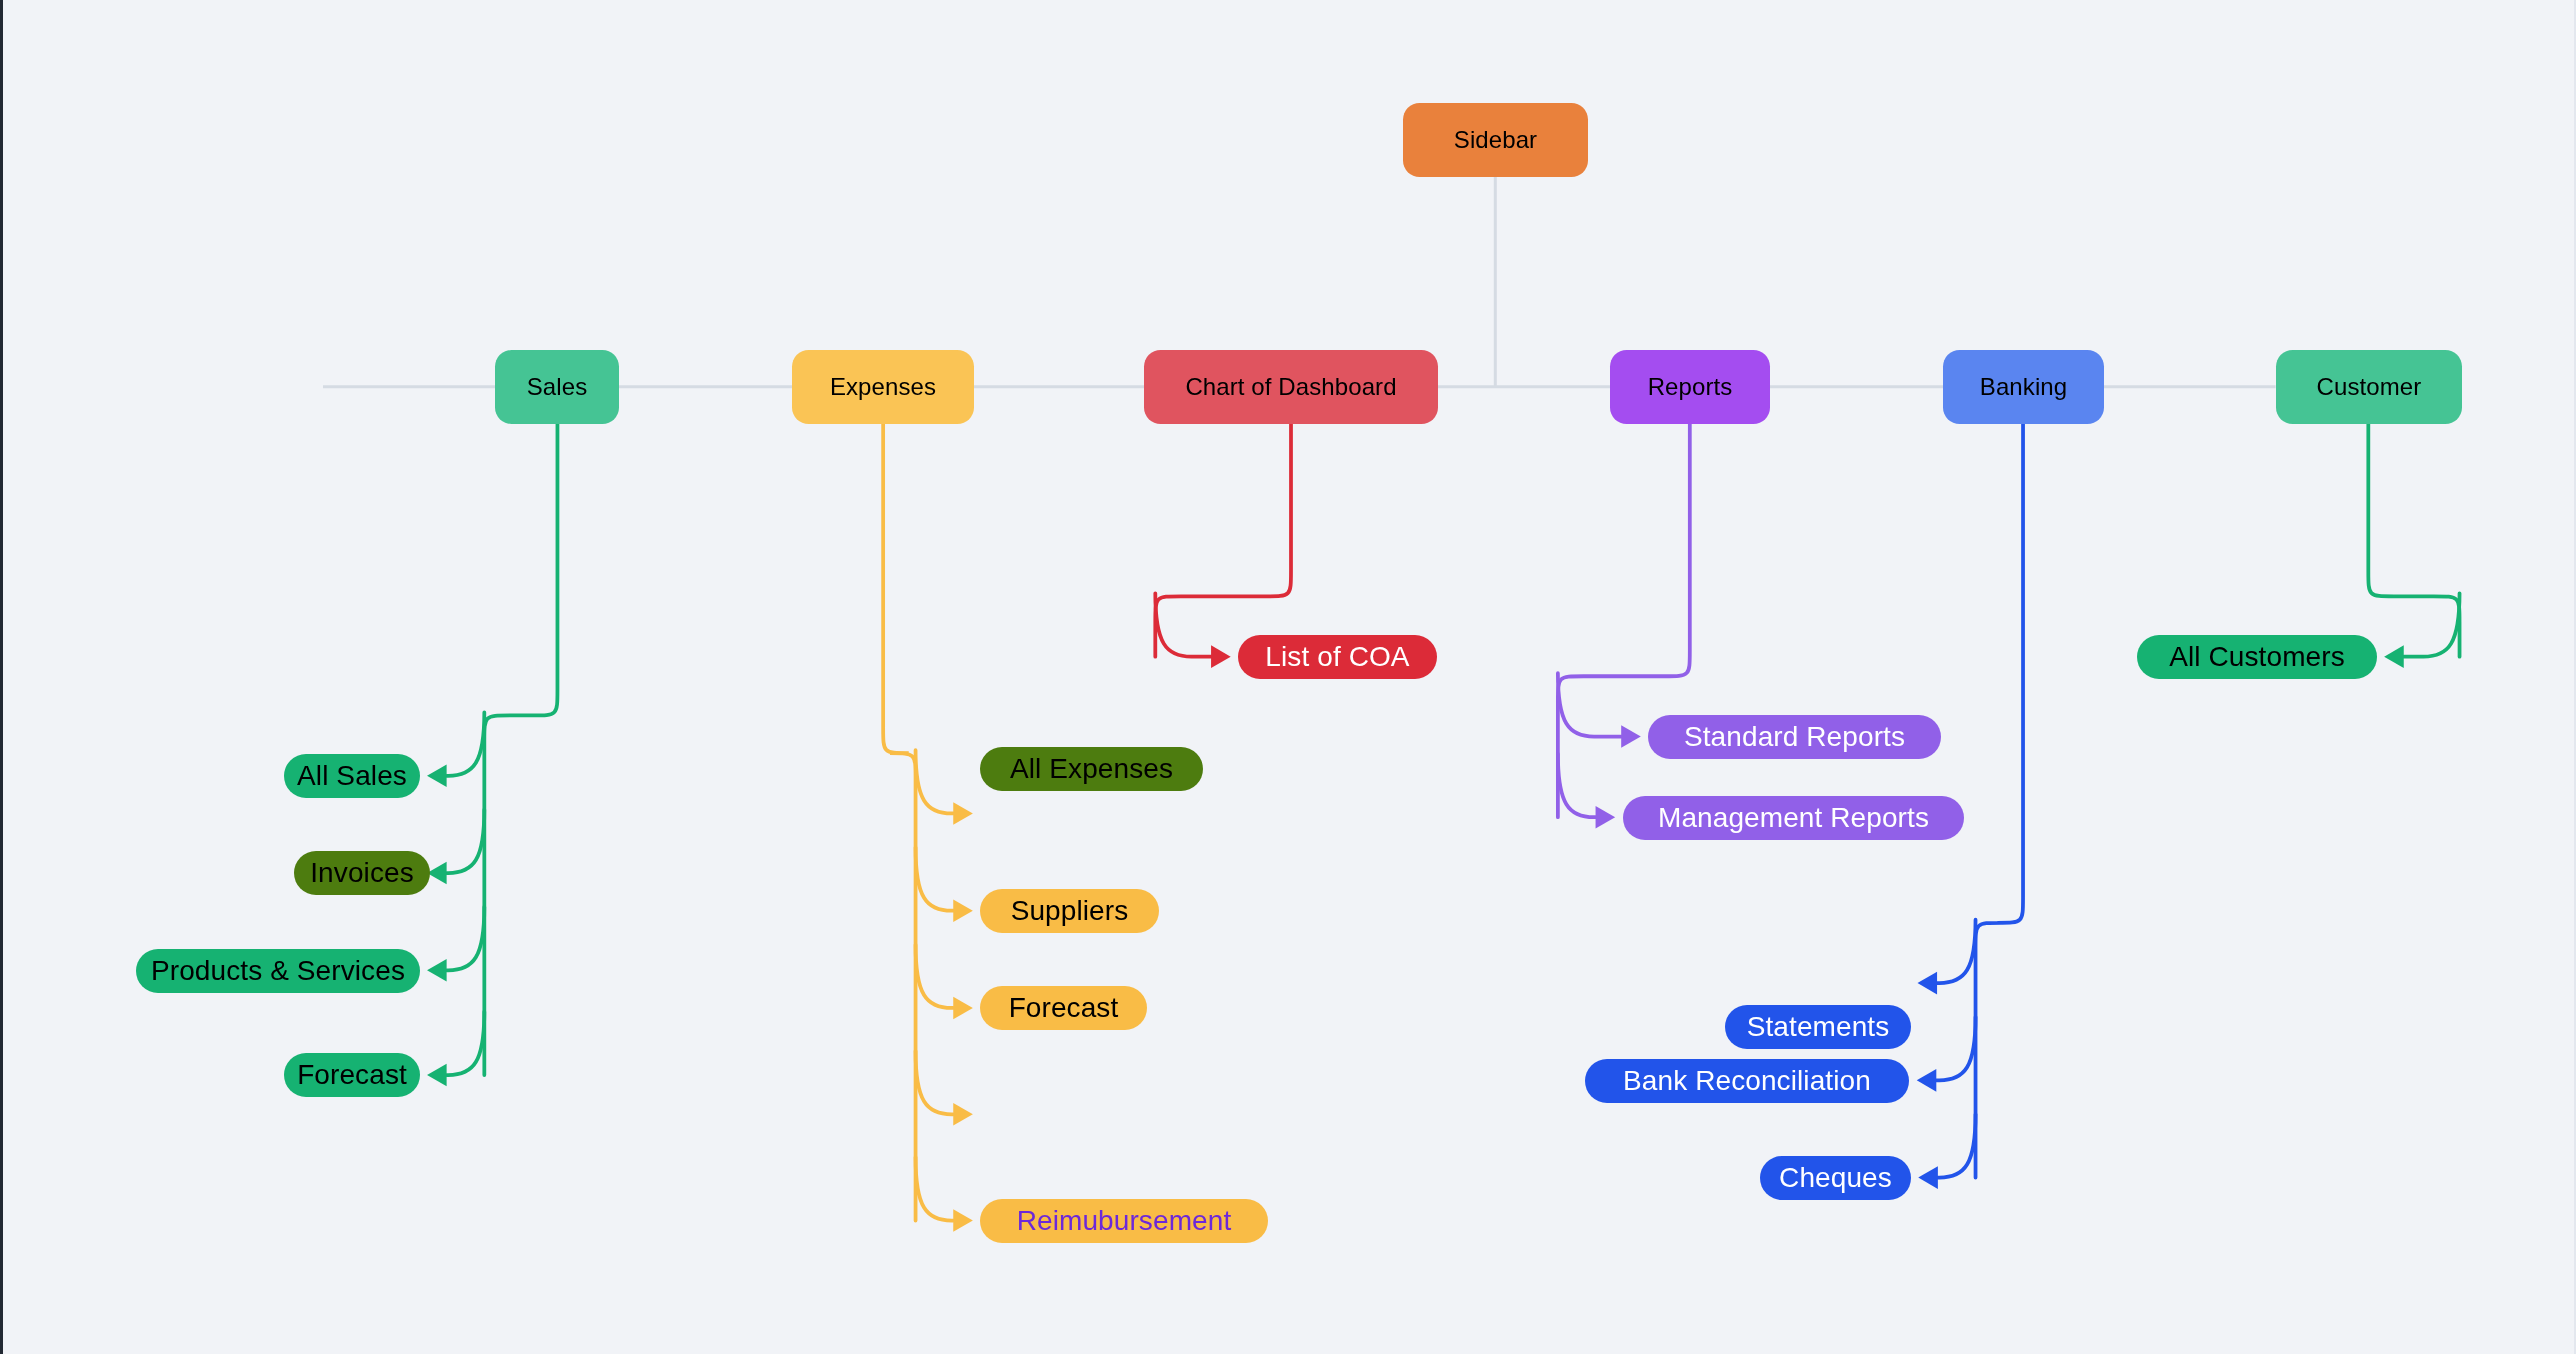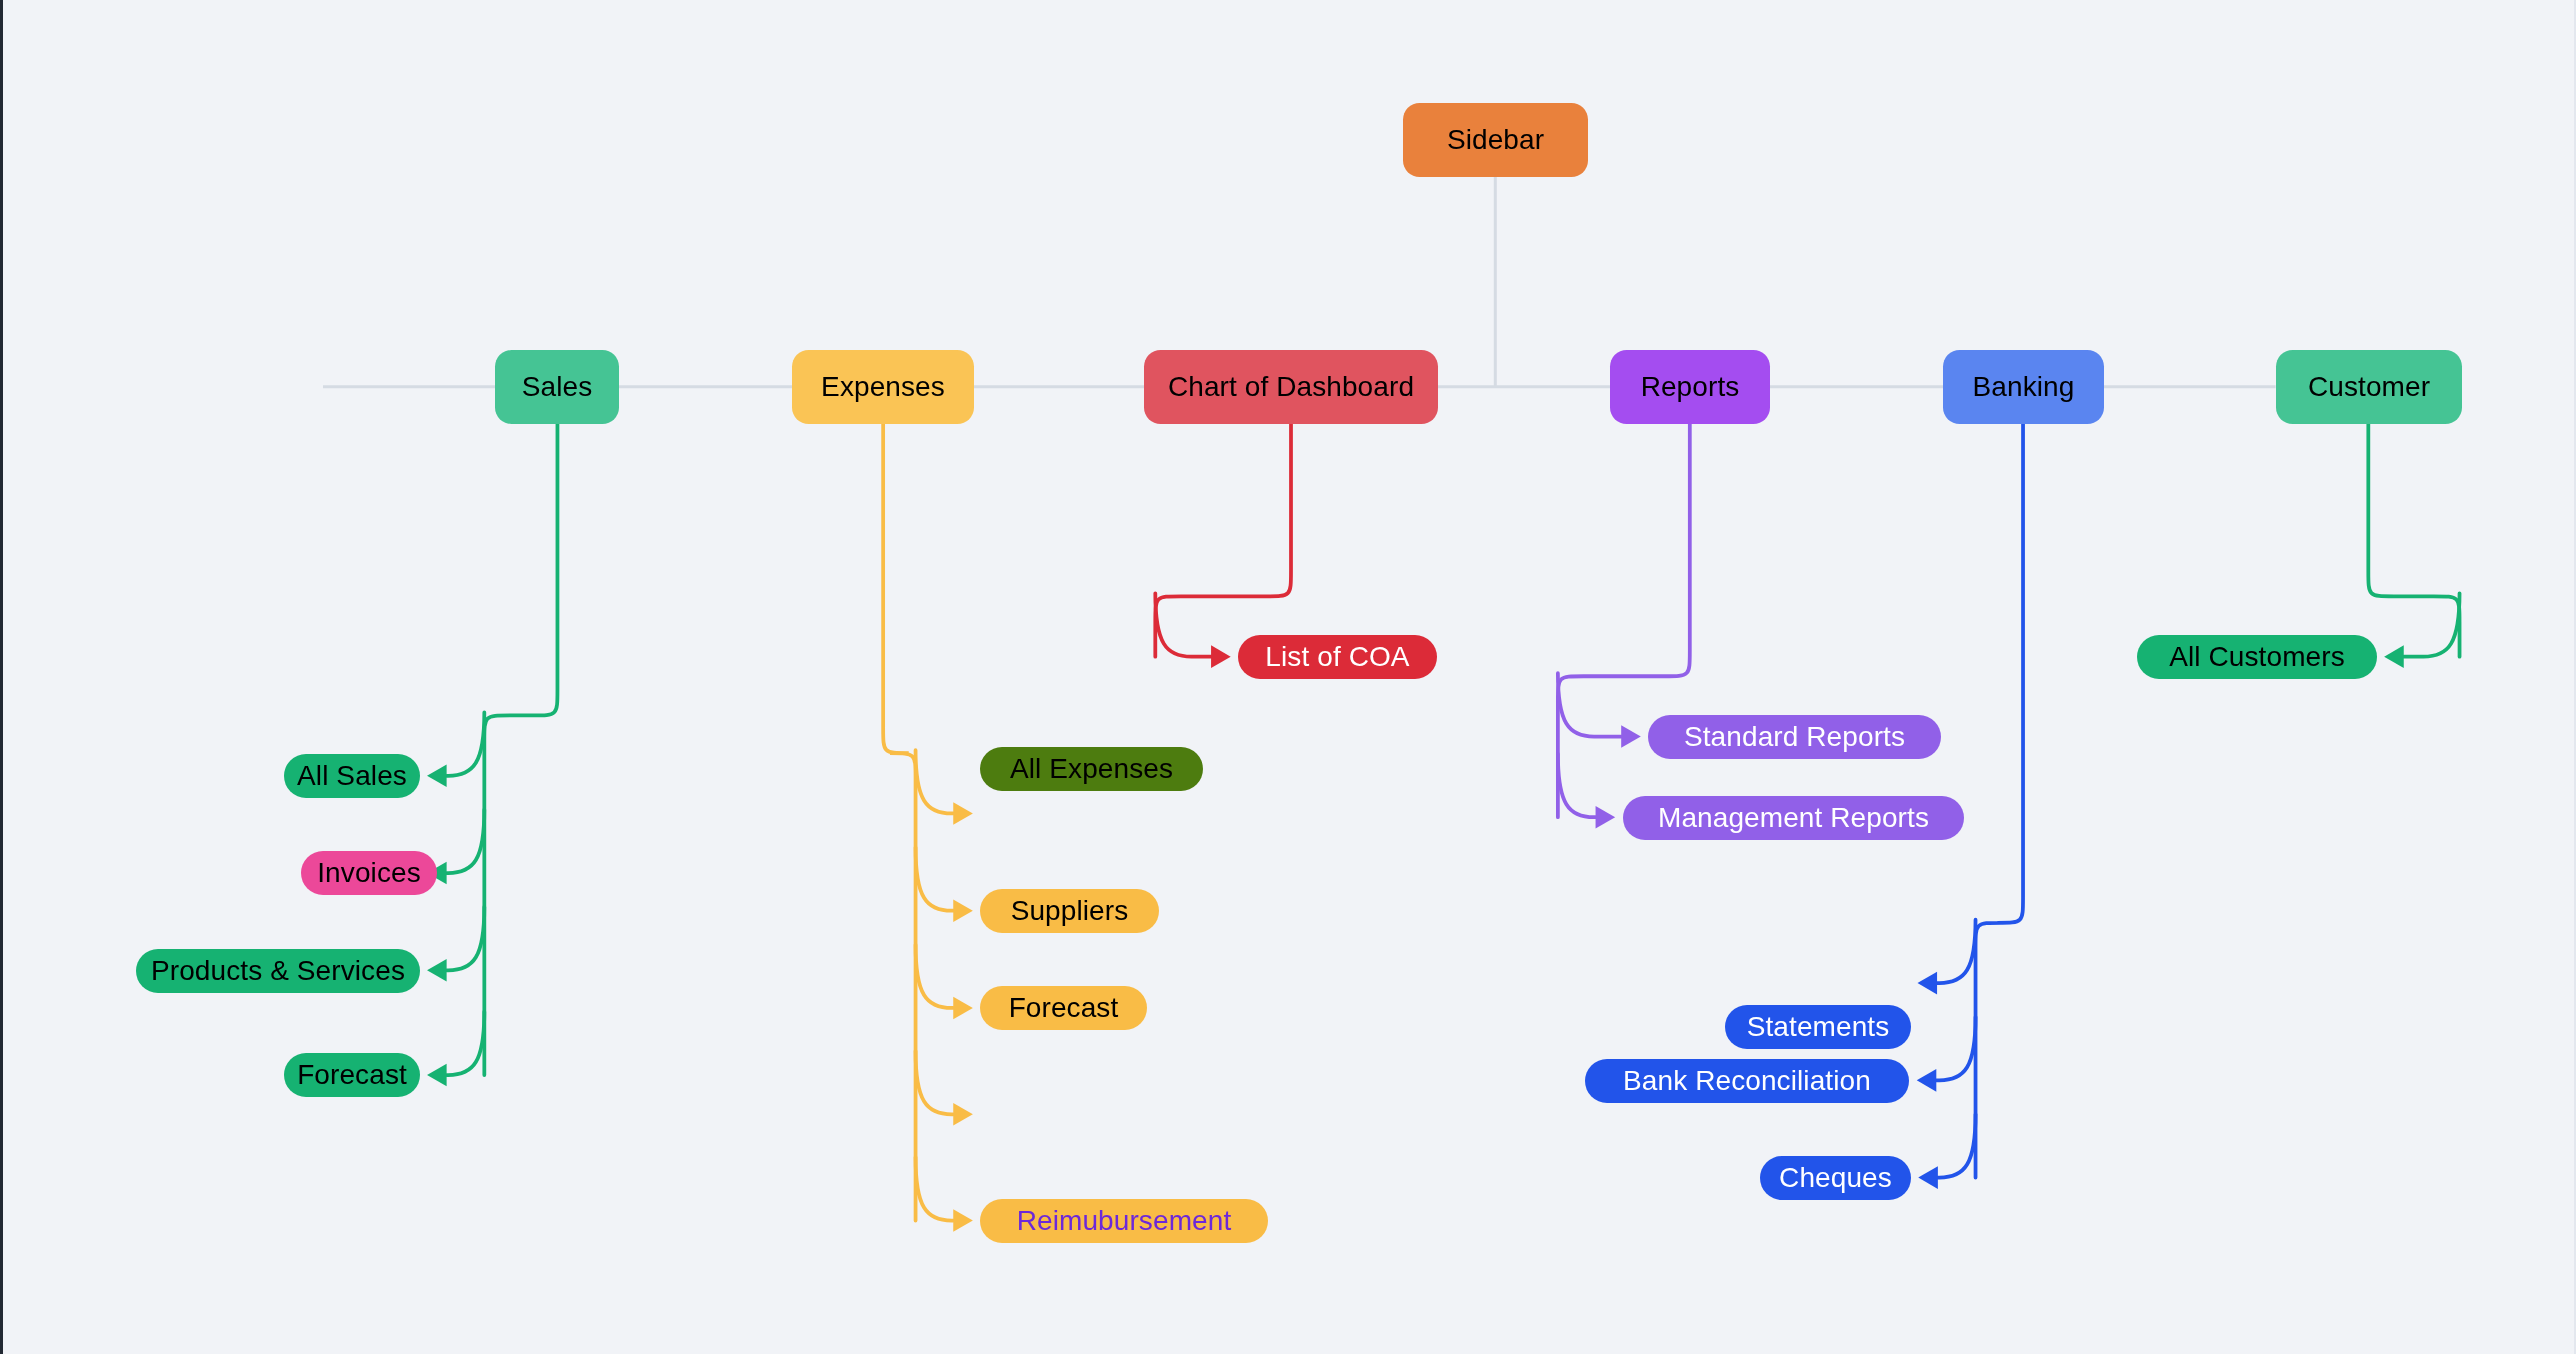--- a/index.html
+++ b/index.html
@@ -32,21 +32,21 @@
     display: flex;
     align-items: center;
     justify-content: center;
     white-space: nowrap;
     line-height: 1;
     letter-spacing: 0.1px;
   }
   
   .lvl0 {
     border-radius: 16.6px;
-    font-size: 28px;
+    font-size: 24px;
     color: #000000;
     height: 74px;
     padding: 0 21px;
   }
   
   .lvl1 {
     border-radius: 753px;
     font-size: 28px;
     height: 44px;
     padding: 0 16.6px;
@@ -100,21 +100,21 @@
     </svg>
 <div class="node lvl0" style="left: 1400px; top: 103px; width: 185px; height: 74px; background: rgb(233, 129, 60); color: rgb(0, 0, 0);">
       <span>Sidebar</span>
     </div>
     <div class="node lvl0" style="left: 492px; top: 350px; width: 124px; height: 74px; background: rgb(69, 196, 148); color: rgb(0, 0, 0);">
       <span>Sales</span>
     </div>
     <div class="node lvl1" style="left: 281px; top: 754px; width: 136px; background: rgb(22, 178, 114); color: #000000;">
       <span>All Sales</span>
     </div>
-    <div class="node lvl1" style="left: 298px; top: 851px; width: 136px; background: #ec4899; color: rgb(0, 0, 0);">
+    <div class="node lvl1" style="left: 291px; top: 851px; width: 136px; background: #4d7c0f; color: rgb(0, 0, 0);">
       <span>Invoices</span>
     </div>
     <div class="node lvl1" style="left: 133px; top: 949px; width: 284px; background: rgb(22, 178, 114); color: rgb(0, 0, 0);">
       <span>Products &amp; Services</span>
     </div>
     <div class="node lvl1" style="left: 281px; top: 1053px; width: 136px; background: rgb(22, 178, 114); color: rgb(0, 0, 0);">
       <span>Forecast</span>
     </div>
     <div class="node lvl0" style="left: 789px; top: 350px; width: 182px; height: 74px; background: rgb(250, 196, 85); color: rgb(0, 0, 0);">
       <span>Expenses</span>

